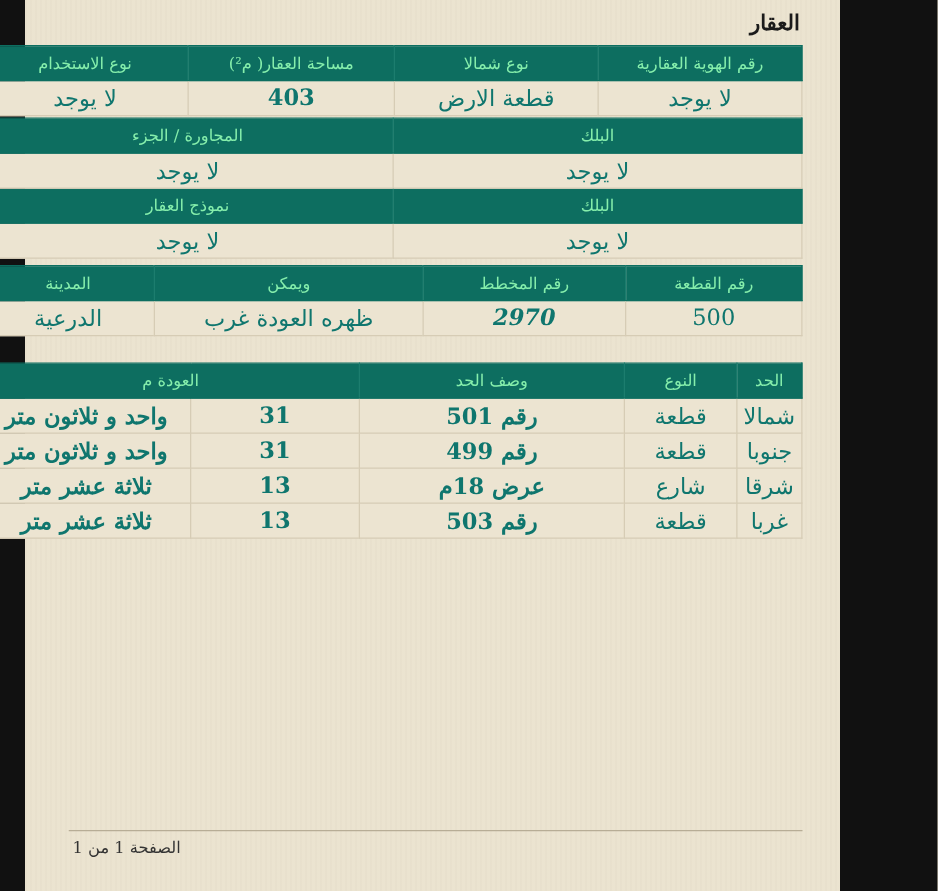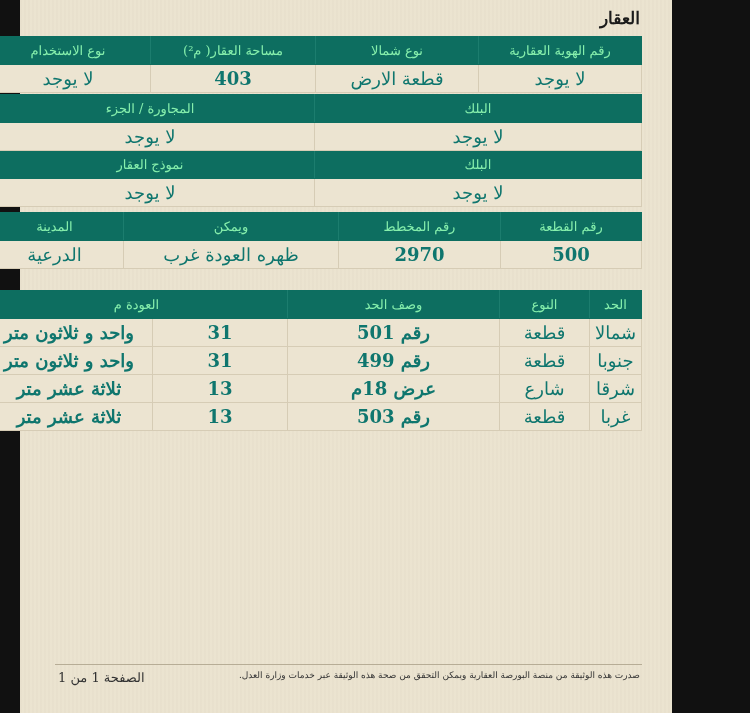--- a/index.html
+++ b/index.html
@@ -115,22 +115,22 @@
         <col style="width:138px">
       </colgroup>
     <tbody>
         <tr class="hdr">
       <td>رقم القطعة</td>
       <td>رقم المخطط</td>
       <td>ويمكن</td>
       <td>المدينة</td>
     </tr>
     <tr>
-      <td style="font-weight:bold;">500</td>
-      <td style="font-weight:bold;">2970</td>
+      <td style="font-weight:normal;">500</td>
+      <td style="font-weight:bold;font-style:italic;">2970</td>
       <td>ظهره العودة غرب</td>
       <td>الدرعية</td>
     </tr>
   </tbody>
     </table>
 
   <table class="grid" style="right:30px; top:290px; width:656px;">
     <colgroup>
         <col style="width:52px">
         <col style="width:90px">
@@ -171,15 +171,14 @@
       <td>قطعة</td>
       <td style="font-weight:bold;">رقم 503</td>
       <td style="font-weight:bold;">13</td>
       <td style="font-weight:bold;">ثلاثة عشر متر</td>
     </tr>
   </tbody>
     </table>
 
 
   <div class="footer-line"></div>
-  <div class="footer-right">صدرت هذه الوثيقة من منصة البورصة العقارية ويمكن التحقق من صحة هذه الوثيقة عبر خدمات وزارة العدل.</div>
   <div class="footer-left">الصفحة 1 من 1</div>
 </div>
 
 </body></html>

